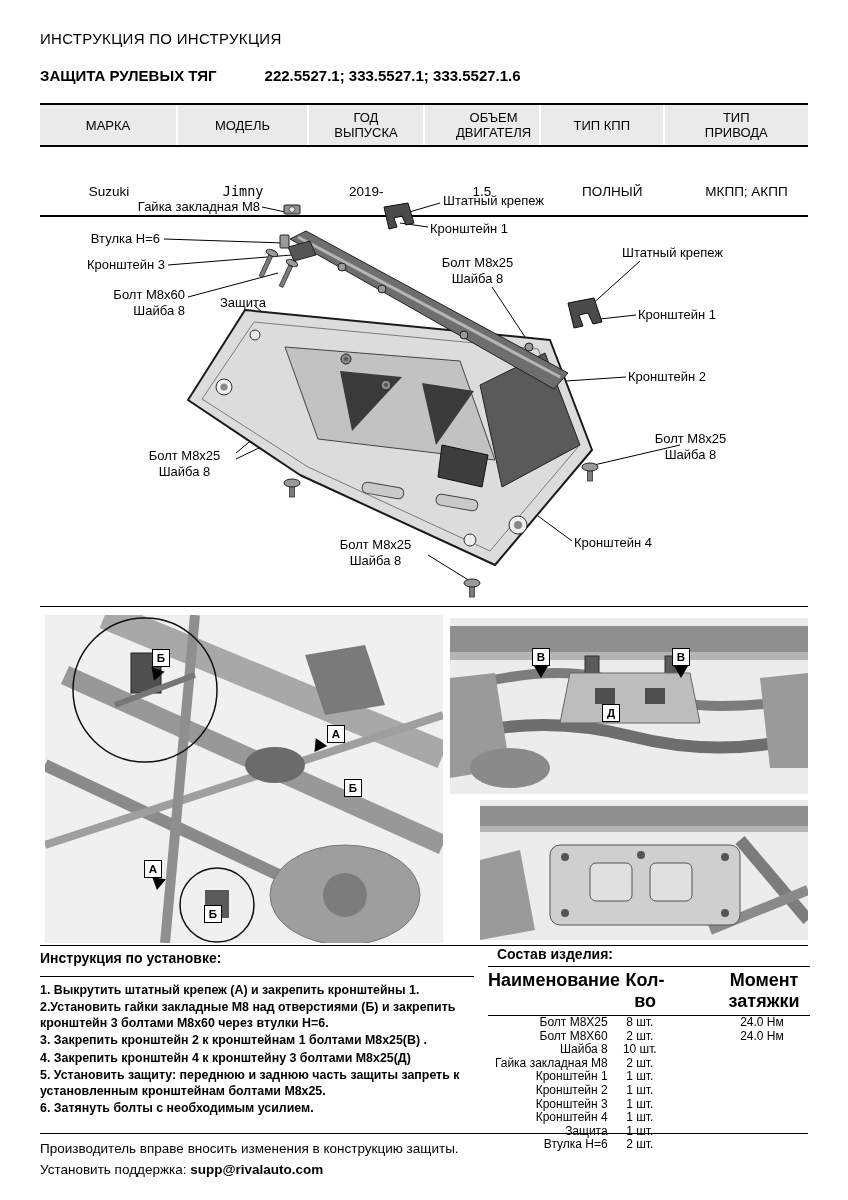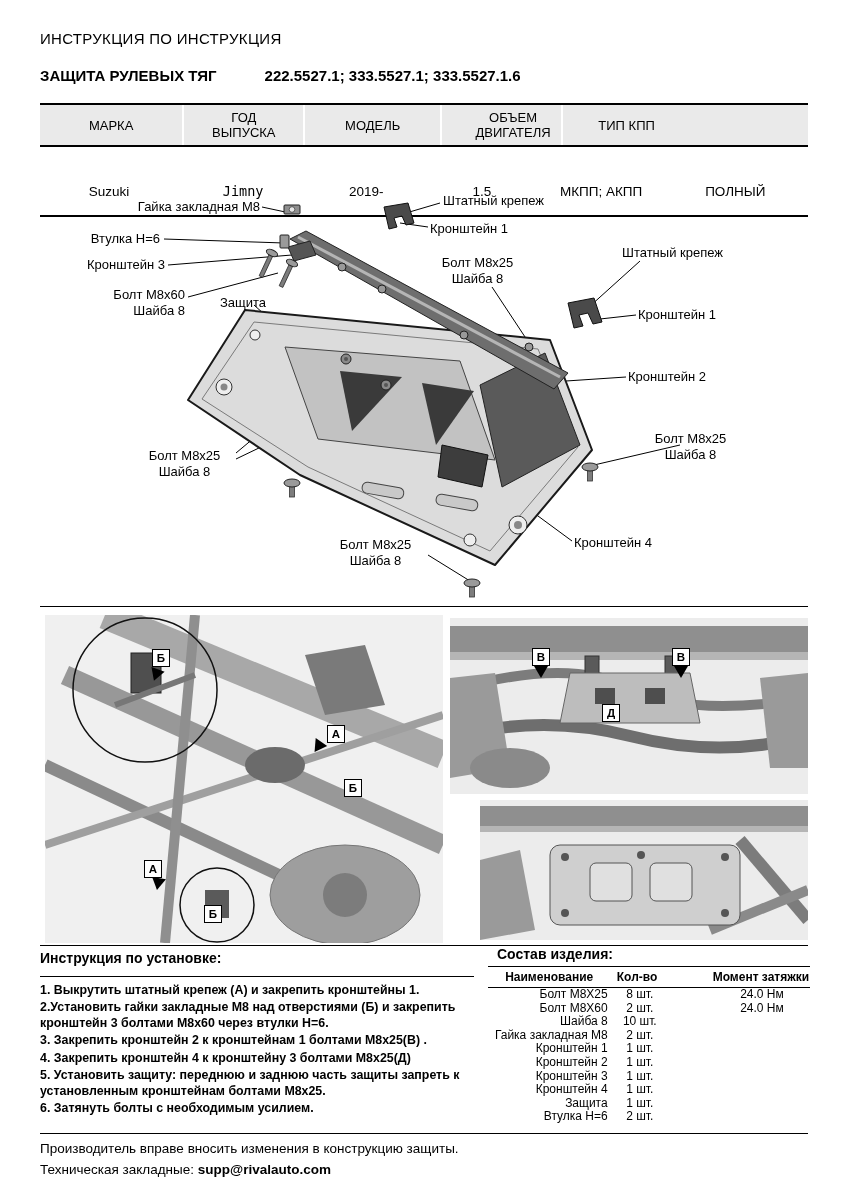--- a/index.html
+++ b/index.html
@@ -38,21 +38,21 @@
   .arrow-down{position:absolute;width:0;height:0;border-left:7px solid transparent;
     border-right:7px solid transparent;border-top:12px solid #000;z-index:3;}
   
   .instr-title{left:40px;top:950px;font-size:14px;font-weight:bold;}
   .instr-steps{left:40px;top:982px;width:438px;font-size:12.4px;line-height:1.3;font-weight:bold;}
   .instr-steps div{margin-bottom:1px;}
   
   .parts-title{left:497px;top:946px;font-size:14px;font-weight:bold;}
   .parts-table{left:488px;top:966px;width:322px;font-size:12px;}
   .parts-head{display:flex;border-top:1.4px solid #000;border-bottom:1.4px solid #000;
-    font-weight:bold;font-size:12px;padding:3px 0;}
+    font-weight:bold;font-size:18px;padding:3px 0;}
   .parts-row{display:flex;line-height:13.6px;}
   .p-name{width:142px;text-align:right;padding-right:6px;}
   .p-qty{width:62px;text-align:center;}
   .p-torque{width:114px;text-align:center;margin-left:48px;}
   .parts-head .p-name{text-align:center;padding-right:0;}
   
   .footer-1{left:40px;top:1141px;font-size:13.5px;}
   .footer-2{left:40px;top:1162px;font-size:13.5px;}
   .footer-2 b{font-weight:bold;}
 </style>
@@ -61,36 +61,39 @@
 
 <div class="abs doc-type">ИНСТРУКЦИЯ ПО ИНСТРУКЦИЯ</div>
 <div class="abs title-row">
   <span>ЗАЩИТА РУЛЕВЫХ ТЯГ</span>
   <span class="title-codes">222.5527.1; 333.5527.1; 333.5527.1.6</span>
 </div>
 
 <div class="abs spec-table">
   <div class="spec-head">
     <div class="spec-cell c-brand">МАРКА</div>
+    <div class="spec-cell c-model">МОДЕЛЬ</div>
     <div class="spec-cell c-year wrap66">
         <span>ГОД ВЫПУСКА</span>
       </div>
-    <div class="spec-cell c-model">МОДЕЛЬ</div>
     <div class="spec-cell c-engine wrap82">
         <span>ОБЪЕМ ДВИГАТЕЛЯ</span>
       </div>
     <div class="spec-cell c-gear">ТИП КПП</div>
+    <div class="spec-cell c-drive wrap66">
+        <span>ТИП ПРИВОДА</span>
+      </div>
   </div>
   <div class="spec-row">
     <div class="spec-cell c-brand">Suzuki</div>
     <div class="spec-cell c-model mono">Jimny</div>
     <div class="spec-cell c-year">2019-</div>
     <div class="spec-cell c-engine">1.5</div>
+    <div class="spec-cell c-drive">ПОЛНЫЙ</div>
     <div class="spec-cell c-gear">МКПП; АКПП</div>
-    <div class="spec-cell c-drive">ПОЛНЫЙ</div>
   </div>
 </div>
 
 <div class="abs diagram">
   <svg width="768" height="412" viewBox="0 0 768 412">
     <defs>
       <g id="mbolt">
         <rect x="-2.5" y="3" width="5" height="11" fill="#7d7d7d" stroke="#333" stroke-width="0.8"></rect>
         <ellipse cx="0" cy="0" rx="8" ry="4" fill="#9a9a9a" stroke="#222" stroke-width="1"></ellipse>
       </g>
@@ -345,15 +348,15 @@
   <div class="parts-row">
     <div class="p-name">Втулка Н=6</div>
     <div class="p-qty">2 шт.</div>
     <div class="p-torque"></div>
   </div>
 </div>
 
 <div class="hline" style="left:40px;top:1133px;width:768px;"></div>
 <div class="abs footer-1">Производитель вправе вносить изменения в конструкцию защиты.</div>
 <div class="abs footer-2">
-  <span>Техническая закладные:</span>
+  <span>Установить поддержка:</span>
   <b>supp@rivalauto.com</b>
 </div>
 
 </body></html>

